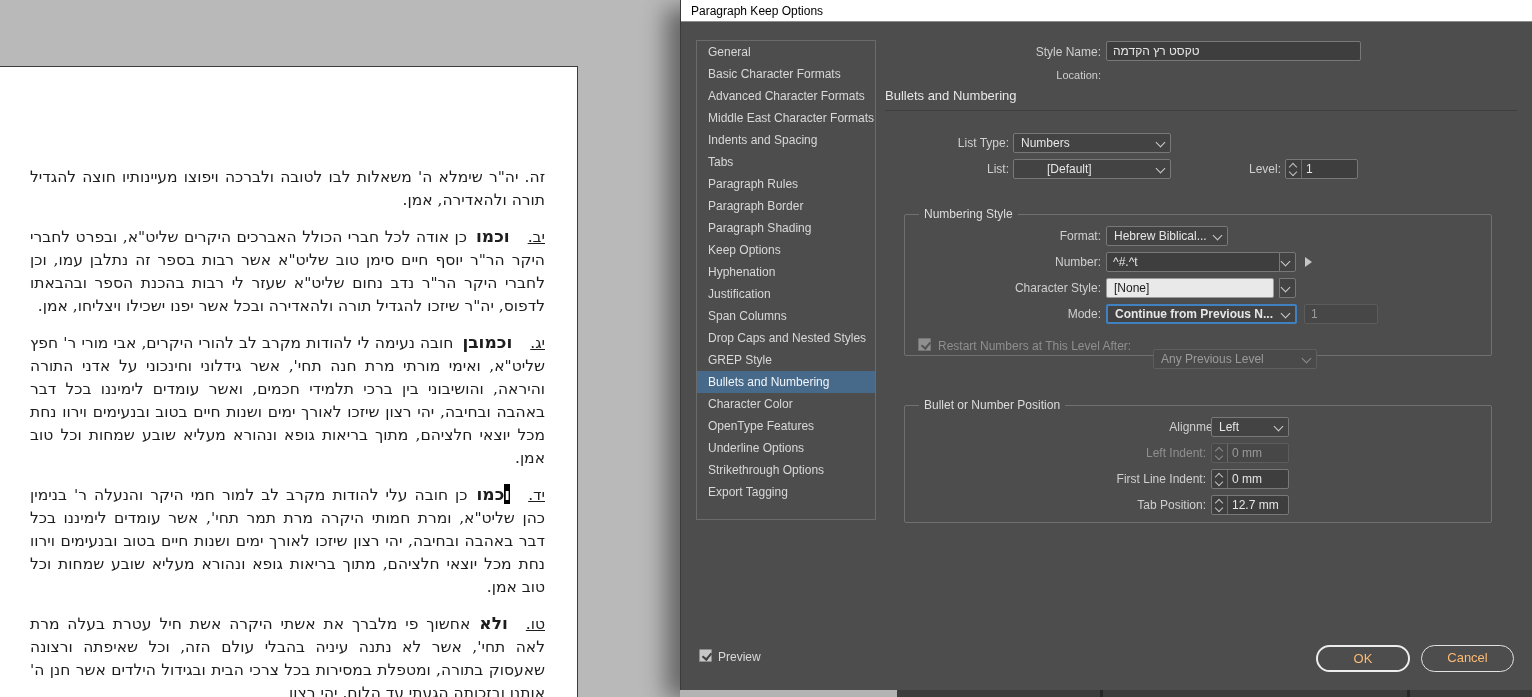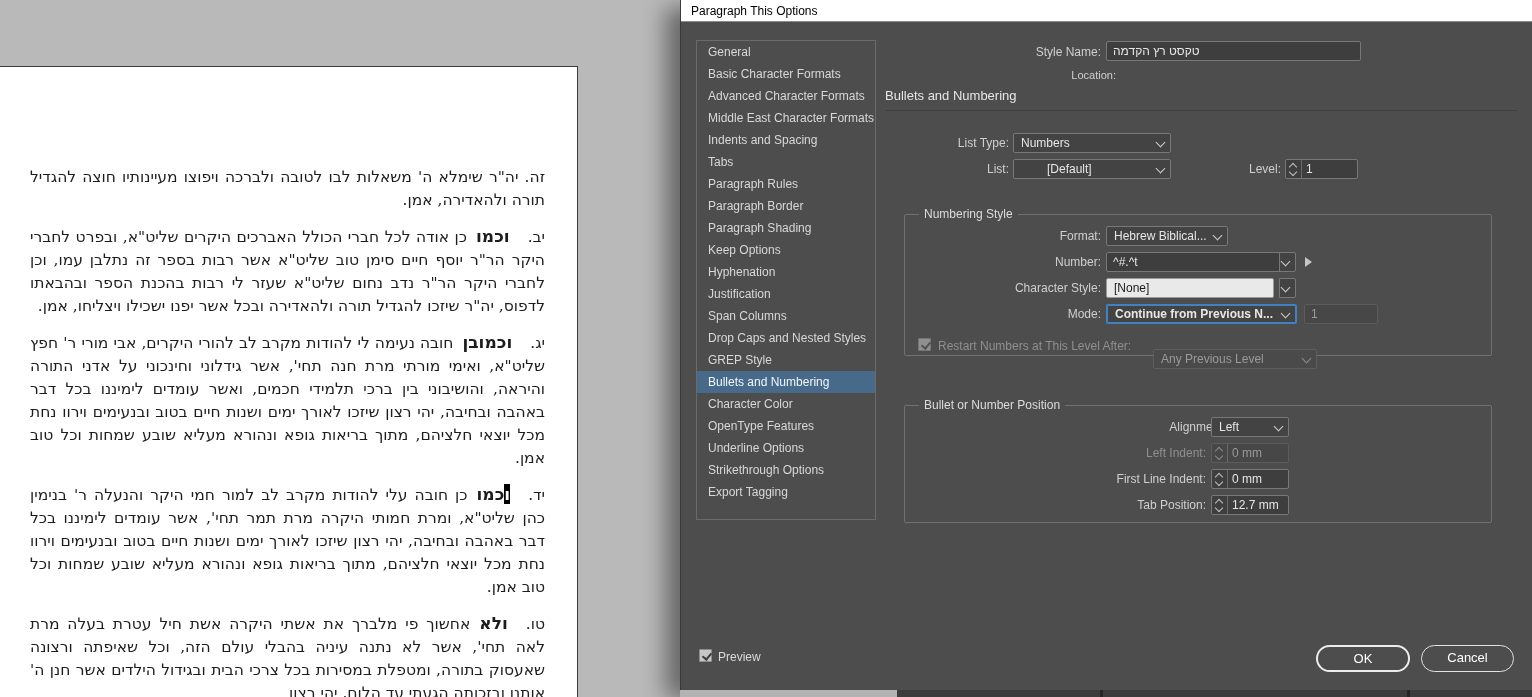--- a/index.html
+++ b/index.html
@@ -15,21 +15,21 @@
     border-top:1px solid #3c3c3c; border-right:1px solid #3c3c3c;
     box-sizing:border-box;
   }
   .textblock {
     position:absolute; top:99px; left:30px; width:515px;
     direction:rtl; text-align:justify;
     font-family:"DejaVu Serif","DejaVu Sans",serif;
     font-size:15.5px; line-height:23px; color:#1d1d1d;
   }
   .para { margin:0 0 13px 0; }
-  .para .num { margin-left:18px; }
+  .para .num { margin-left:18px;text-decoration:underline; }
   .para .lead { font-weight:bold; font-size:17px; margin-left:9px; }
   .para .sel-char { background:#000; color:#fff; }
   
   .dialog {
     position:absolute; left:680px; top:0; width:852px; height:690px;
     background:#4d4d4d; box-shadow:-14px 8px 22px rgba(0,0,0,0.45);
     border-left:1px solid #3a3a3a; box-sizing:border-box;
     color:#d6d6d6; font-size:12px;
   }
   .titlebar {
@@ -94,21 +94,21 @@
   }
   .checkbox::after {
     content:''; position:absolute; left:3.5px; top:1px; width:4px; height:7px;
     border-right:2px solid #3f3f3f; border-bottom:2px solid #3f3f3f; transform:rotate(40deg);
   }
   .checkbox.disabled { background:#8f8f8f; border-color:#767676; }
   .checkbox.disabled::after { border-color:#545454; }
   .sep { position:absolute; height:1px; background:#3f3f3f; }
   .btn {
     position:absolute; box-sizing:border-box; height:27px; border-radius:14px;
-    background:transparent; color:#ffffff; text-align:center; line-height:23px; font-size:13px;
+    background:transparent; color:#fdba74; text-align:center; line-height:23px; font-size:13px;
   }
   .btn.default { border:2.5px solid #ededed; }
   .btn.normal { border:1.5px solid #e3e3e3; line-height:24px; }
   
   .under-strip-light { position:absolute; left:680px; top:690px; width:217px; height:7px; background:#b3b3b3; }
   .under-strip-dark  { position:absolute; left:897px; top:690px; width:635px; height:7px; background:#3c3c3c; }
   .under-sep { position:absolute; top:690px; width:3px; height:7px; background:#262626; }
 </style>
 </head>
 <body>
@@ -120,21 +120,21 @@
         <div class="para">זה. יה"ר שימלא ה' משאלות לבו לטובה ולברכה ויפוצו מעיינותיו חוצה להגדיל תורה ולהאדירה, אמן.</div>
         <div class="para"><span class="num">יב.</span><span class="lead">וכמו</span>כן אודה לכל חברי הכולל האברכים היקרים שליט"א, ובפרט לחברי היקר הר"ר יוסף חיים סימן טוב שליט"א אשר רבות בספר זה נתלבן עמו, וכן לחברי היקר הר"ר נדב נחום שליט"א שעזר לי רבות בהכנת הספר ובהבאתו לדפוס, יה"ר שיזכו להגדיל תורה ולהאדירה ובכל אשר יפנו ישכילו ויצליחו, אמן.</div>
         <div class="para"><span class="num">יג.</span><span class="lead">וכמובן</span>חובה נעימה לי להודות מקרב לב להורי היקרים, אבי מורי ר' חפץ שליט"א, ואימי מורתי מרת חנה תחי', אשר גידלוני וחינכוני על אדני התורה והיראה, והושיבוני בין ברכי תלמידי חכמים, ואשר עומדים לימיננו בכל דבר באהבה ובחיבה, יהי רצון שיזכו לאורך ימים ושנות חיים בטוב ובנעימים וירוו נחת מכל יוצאי חלציהם, מתוך בריאות גופא ונהורא מעליא שובע שמחות וכל טוב אמן.</div>
         <div class="para"><span class="num">יד.</span><span class="lead"><span class="sel-char">ו</span>כמו</span>כן חובה עלי להודות מקרב לב למור חמי היקר והנעלה ר' בנימין כהן שליט"א, ומרת חמותי היקרה מרת תמר תחי', אשר עומדים לימיננו בכל דבר באהבה ובחיבה, יהי רצון שיזכו לאורך ימים ושנות חיים בטוב ובנעימים וירוו נחת מכל יוצאי חלציהם, מתוך בריאות גופא ונהורא מעליא שובע שמחות וכל טוב אמן.</div>
         <div class="para"><span class="num">טו.</span><span class="lead">ולא</span>אחשוך פי מלברך את אשתי היקרה אשת חיל עטרת בעלה מרת לאה תחי', אשר לא נתנה עיניה בהבלי עולם הזה, וכל שאיפתה ורצונה שאעסוק בתורה, ומטפלת במסירות בכל צרכי הבית ובגידול הילדים אשר חנן ה' אותנו ובזכותה הגעתי עד הלום. יהי רצון</div>
       </div>
   </div>
 
   <div class="dialog">
     <div class="titlebar">
-      <span>Paragraph This Options</span>
+      <span>Paragraph Keep Options</span>
     </div>
 
     <div class="sidebar" id="sidebar">
         <div class="side-item">General</div>
         <div class="side-item">Basic Character Formats</div>
         <div class="side-item">Advanced Character Formats</div>
         <div class="side-item">Middle East Character Formats</div>
         <div class="side-item">Indents and Spacing</div>
         <div class="side-item">Tabs</div>
         <div class="side-item">Paragraph Rules</div>
@@ -149,21 +149,21 @@
         <div class="side-item selected">Bullets and Numbering</div>
         <div class="side-item">Character Color</div>
         <div class="side-item">OpenType Features</div>
         <div class="side-item">Underline Options</div>
         <div class="side-item">Strikethrough Options</div>
         <div class="side-item">Export Tagging</div>
       </div>
 
     <div class="lbl" style="left:300px; top:45px; width:120px;">Style Name:</div>
     <div class="fieldbox val-left" style="left:425px; top:41px; width:255px;">טקסט רץ הקדמה</div>
-    <div class="lbl" style="left:315px; top:69px; width:120px; font-size:11px;">Location:</div>
+    <div class="lbl" style="left:300px; top:69px; width:120px; font-size:11px;">Location:</div>
 
     <div style="position:absolute; left:204px; top:88px; font-size:13px; color:#e6e6e6;">Bullets and Numbering</div>
     <div class="sep" style="left:204px; top:110px; width:632px;"></div>
 
     <div class="lbl" style="left:208px; top:136px; width:120px;">List Type:</div>
     <div class="dd" style="left:332px; top:133px; width:158px;">
       <span>Numbers</span>
       <span class="chev"></span>
     </div>
     <div class="lbl" style="left:208px; top:162px; width:120px;">List:</div>

